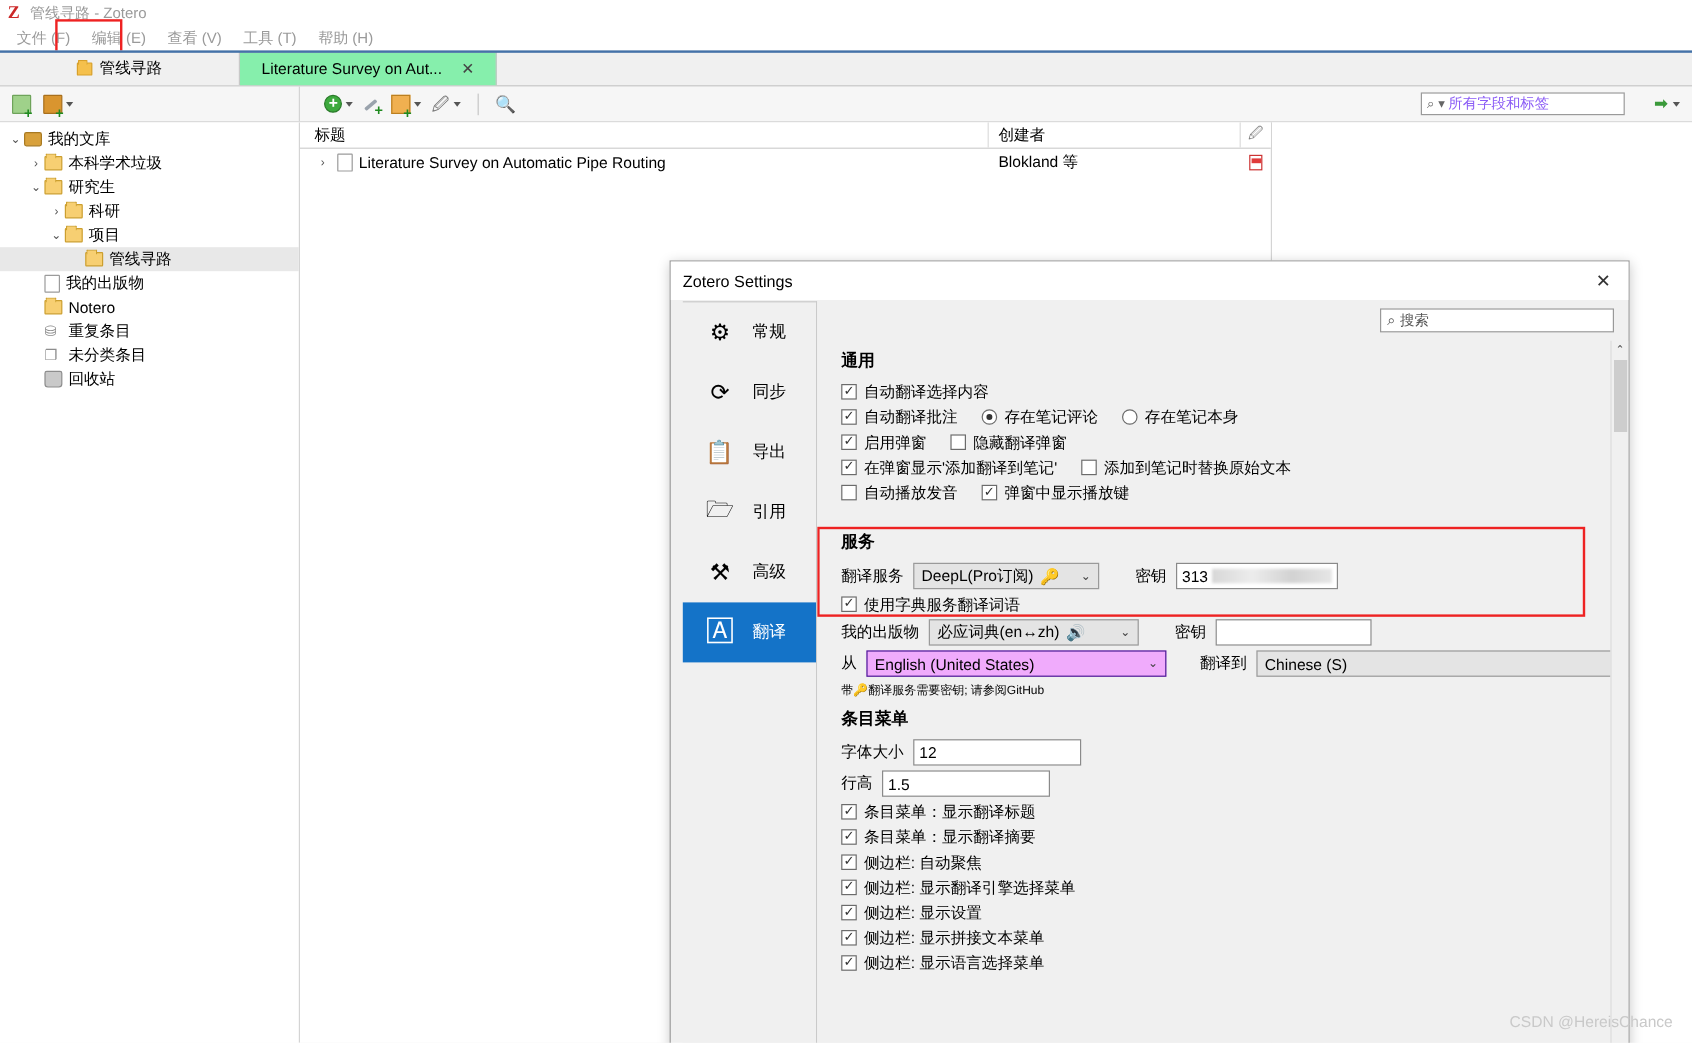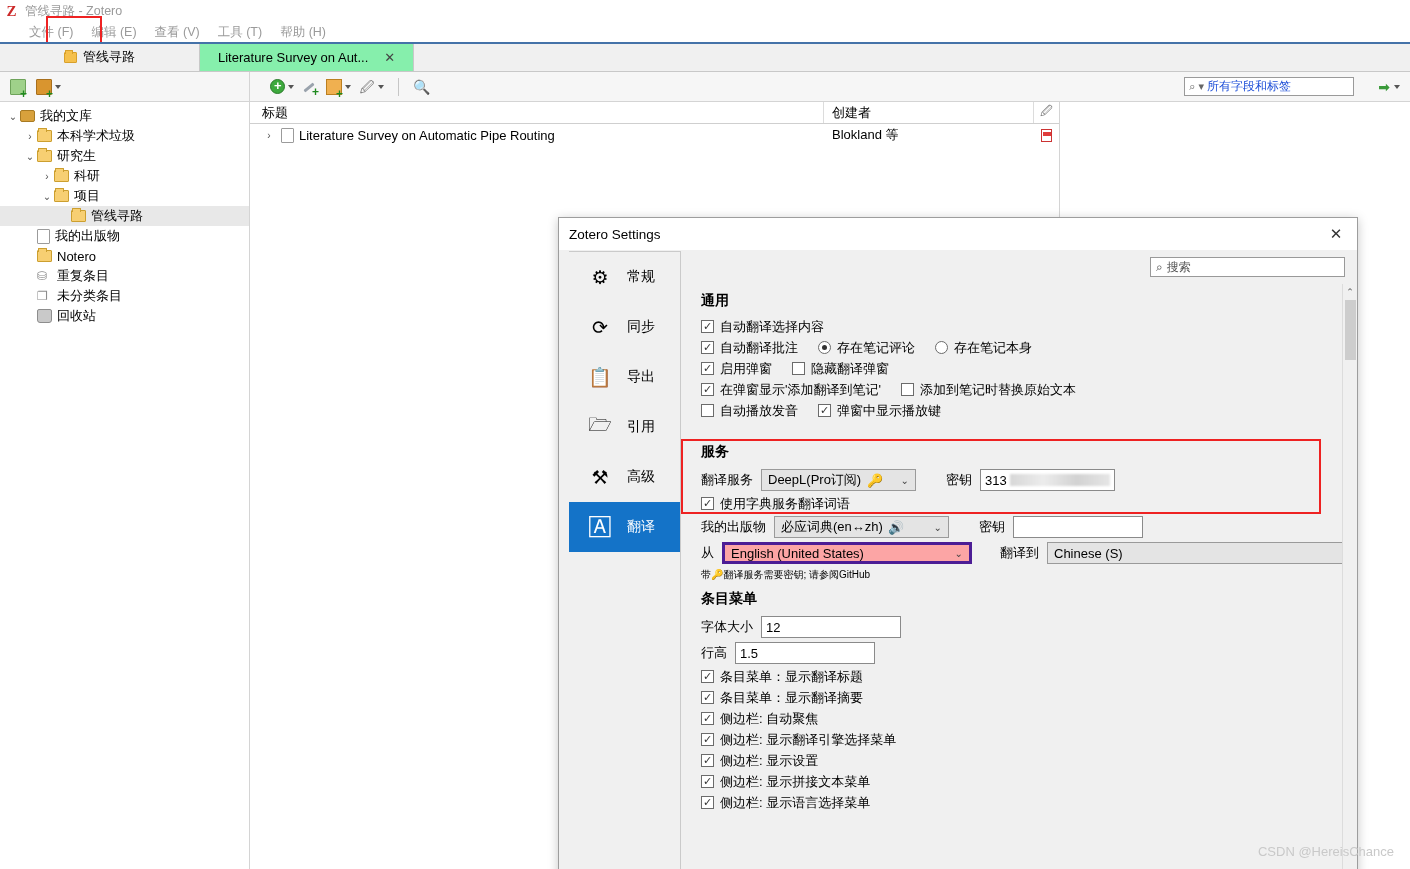--- a/index.html
+++ b/index.html
@@ -22,21 +22,21 @@
   #zlogo {
     width:15px; height:15px; margin-right:6px;
     color:#cc2929; font-weight:bold; font-size:15px;
     font-family:"Liberation Serif",serif; line-height:15px; text-align:center;
   }
   #wintitle { color:#9a9a9a; font-size:12.5px; }
 
   
   #menubar {
     height:20px; background:#ffffff;
-    display:flex; align-items:center; padding-left:20px;
+    display:flex; align-items:center; padding-left:5px;
     position:relative;
   }
   .menu-item { color:#9a9a9a; font-size:12.5px; padding:0 9px; cursor:default; }
   #menu-highlight {
     position:absolute; left:46px; top:-6px; width:56px; height:30px;
     border:2px solid #ee2222; pointer-events:none;
   }
 
   
   #tabstrip {
@@ -94,21 +94,21 @@
   .ic-note::after{content:"+";position:absolute;right:-2px;bottom:-5px;color:#1f8a1f;font-size:12px;font-weight:bold;line-height:10px;}
   .ic-clip { width:16px;height:16px;color:#7a7a7a;font-size:14px;line-height:16px;text-align:center; }
   .ic-search-blue { color:#2f6fb5;font-size:14px;line-height:16px;text-align:center;width:16px; }
 
   #searchbox {
     width:170px;height:19px;border:1px solid #9a9a9a;background:#fff;
     display:flex;align-items:center;gap:3px;padding:0 4px;font-size:12px;color:#555;
     margin-left:auto;
   }
   #searchbox .mag { color:#666;font-size:11px; }
-  #searchbox .ph { color:#1d4ed8; }
+  #searchbox .ph { color:#8b5cf6; }
   #go-arrow { display:flex;align-items:center;gap:4px;margin-left:16px;margin-right:10px; }
   .green-arrow { color:#3a9a3a;font-size:14px;font-weight:bold; }
 
   
   #main { display:flex; height:calc(869px - 22px - 20px - 30px - 30px); }
 
   
   #collections { width:250px; border-right:1px solid #d4d4d4; background:#fff; padding-top:4px;}
   .ctree-row { height:20px;display:flex;align-items:center;font-size:13px;cursor:default;white-space:nowrap;}
   .ctree-row.selected { background:#e8e8e8; }
@@ -181,21 +181,21 @@
   #svc-box {
     position:absolute; left:0px; top:155px; width:640px; height:75px;
     border:2px solid #ee2222; pointer-events:none;
   }
   .fld-row { display:flex;align-items:center;gap:8px;height:26px;font-size:13px;white-space:nowrap; }
   .sel-ctl {
     height:22px;border:1px solid #9a9a9a;background:#e4e4e4;display:flex;align-items:center;
     padding:0 6px;font-size:13px;gap:6px;
   }
   .sel-ctl .chev { margin-left:auto;color:#444;font-size:10px; }
-  .sel-ctl.focus { background:#fca5a5;border:3px solid #4c1d95; }
+  .sel-ctl.focus { background:#f0abfc;border:1px solid #4c1d95; }
   .txt-ctl { height:22px;border:1px solid #8a8a8a;background:#fff;font-size:13px;
              display:flex;align-items:center;padding:0 4px; }
   .blur { display:inline-block;height:12px;background:linear-gradient(90deg,#d7d7d7,#ececec,#d2d2d2,#e6e6e6);
           filter:blur(1.2px);margin-left:3px; }
   .hint { font-size:10px;margin:2px 0 4px 0; }
 
   
   #v-scroll { position:absolute;right:0;top:34px;bottom:20px;width:15px;background:#f0f0f0;
               border-left:1px solid #dcdcdc;display:flex;flex-direction:column;align-items:center; }
   .sb-arrow { height:15px;width:15px;display:flex;align-items:center;justify-content:center;font-size:9px;color:#555; }

